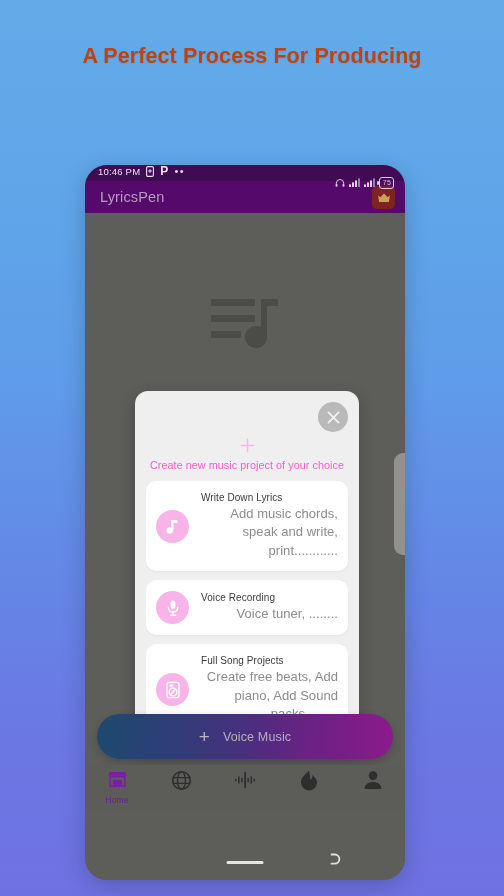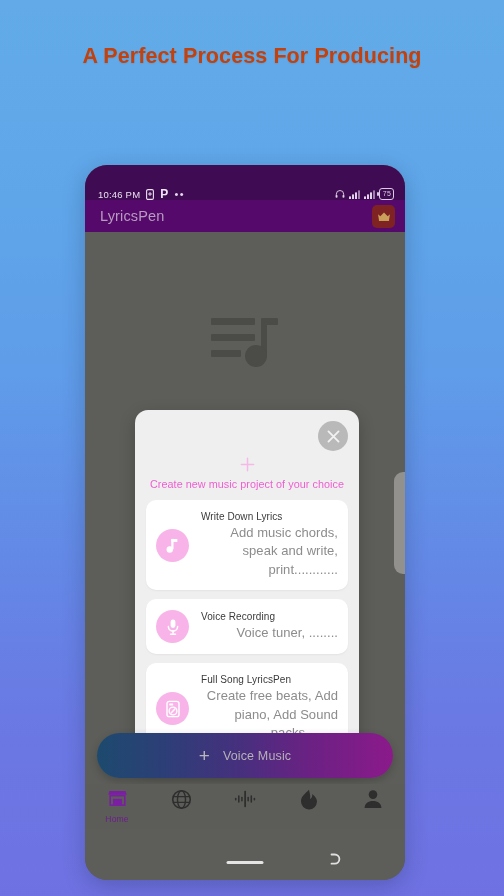--- a/index.html
+++ b/index.html
@@ -38,28 +38,29 @@
     width:320px; height:715px;
     background:#5d5d59;
     border-radius:22px;
     overflow:hidden;
     box-shadow:0 6px 22px rgba(20,30,60,0.25);
   }
 
   
   .statusbar {
     position:relative;
-    height:35px;
+    height:16px;
     background:#3f0b52;
     display:flex;
-    align-items:flex-end;
+    align-items:flex-start;
     padding:0 11px 0 13px;
     color:#e9d9ef;
     font-size:9.5px;
     letter-spacing:0.2px;
+    flex-direction:column;
   }
   .sb-left { display:flex; align-items:center; gap:6px; }
   .sb-right { margin-left:auto; display:flex; align-items:center; gap:4px; }
   .sb-time { font-size:9.5px; color:#ece0f2; }
   .sb-icon { display:inline-flex; align-items:center; }
   .p-glyph { font-weight:bold; font-size:12px; line-height:1; color:#f0e6f5; }
   .dots { letter-spacing:1.5px; font-size:11px; line-height:1; color:#e7d8ee; }
   .batt {
     border:1.3px solid #ddcbe6; border-radius:3px;
     padding:0.5px 2px 0.5px 2.5px; font-size:7px;
@@ -340,21 +341,21 @@
         <div class="opt">
           <span class="opt-icon">
             <svg width="16" height="18" viewBox="0 0 16 18">
               <rect x="2" y="1.4" width="12" height="15.2" rx="2.2" fill="none" stroke="#ffffff" stroke-width="1.4"></rect>
               <rect x="4.2" y="3.4" width="4" height="2" rx="0.6" fill="#ffffff"></rect>
               <circle cx="8" cy="11" r="3.9" fill="none" stroke="#ffffff" stroke-width="1.4"></circle>
               <path d="M6.1 12.9l3.8-3.8" stroke="#ffffff" stroke-width="1.4" stroke-linecap="round"></path>
             </svg>
           </span>
           <span class="opt-text">
-            <span class="opt-title" style="display:block">Full Song LyricsPen</span>
+            <span class="opt-title" style="display:block">Full Song Projects</span>
             <span class="opt-desc" style="display:block">Create free beats, Add piano, Add Sound packs, .......</span>
           </span>
         </div>
 
       </div>
     </div>
 
     <div class="create-btn">
       <span class="create-plus">+</span>
       <span class="create-label">Voice Music</span>

